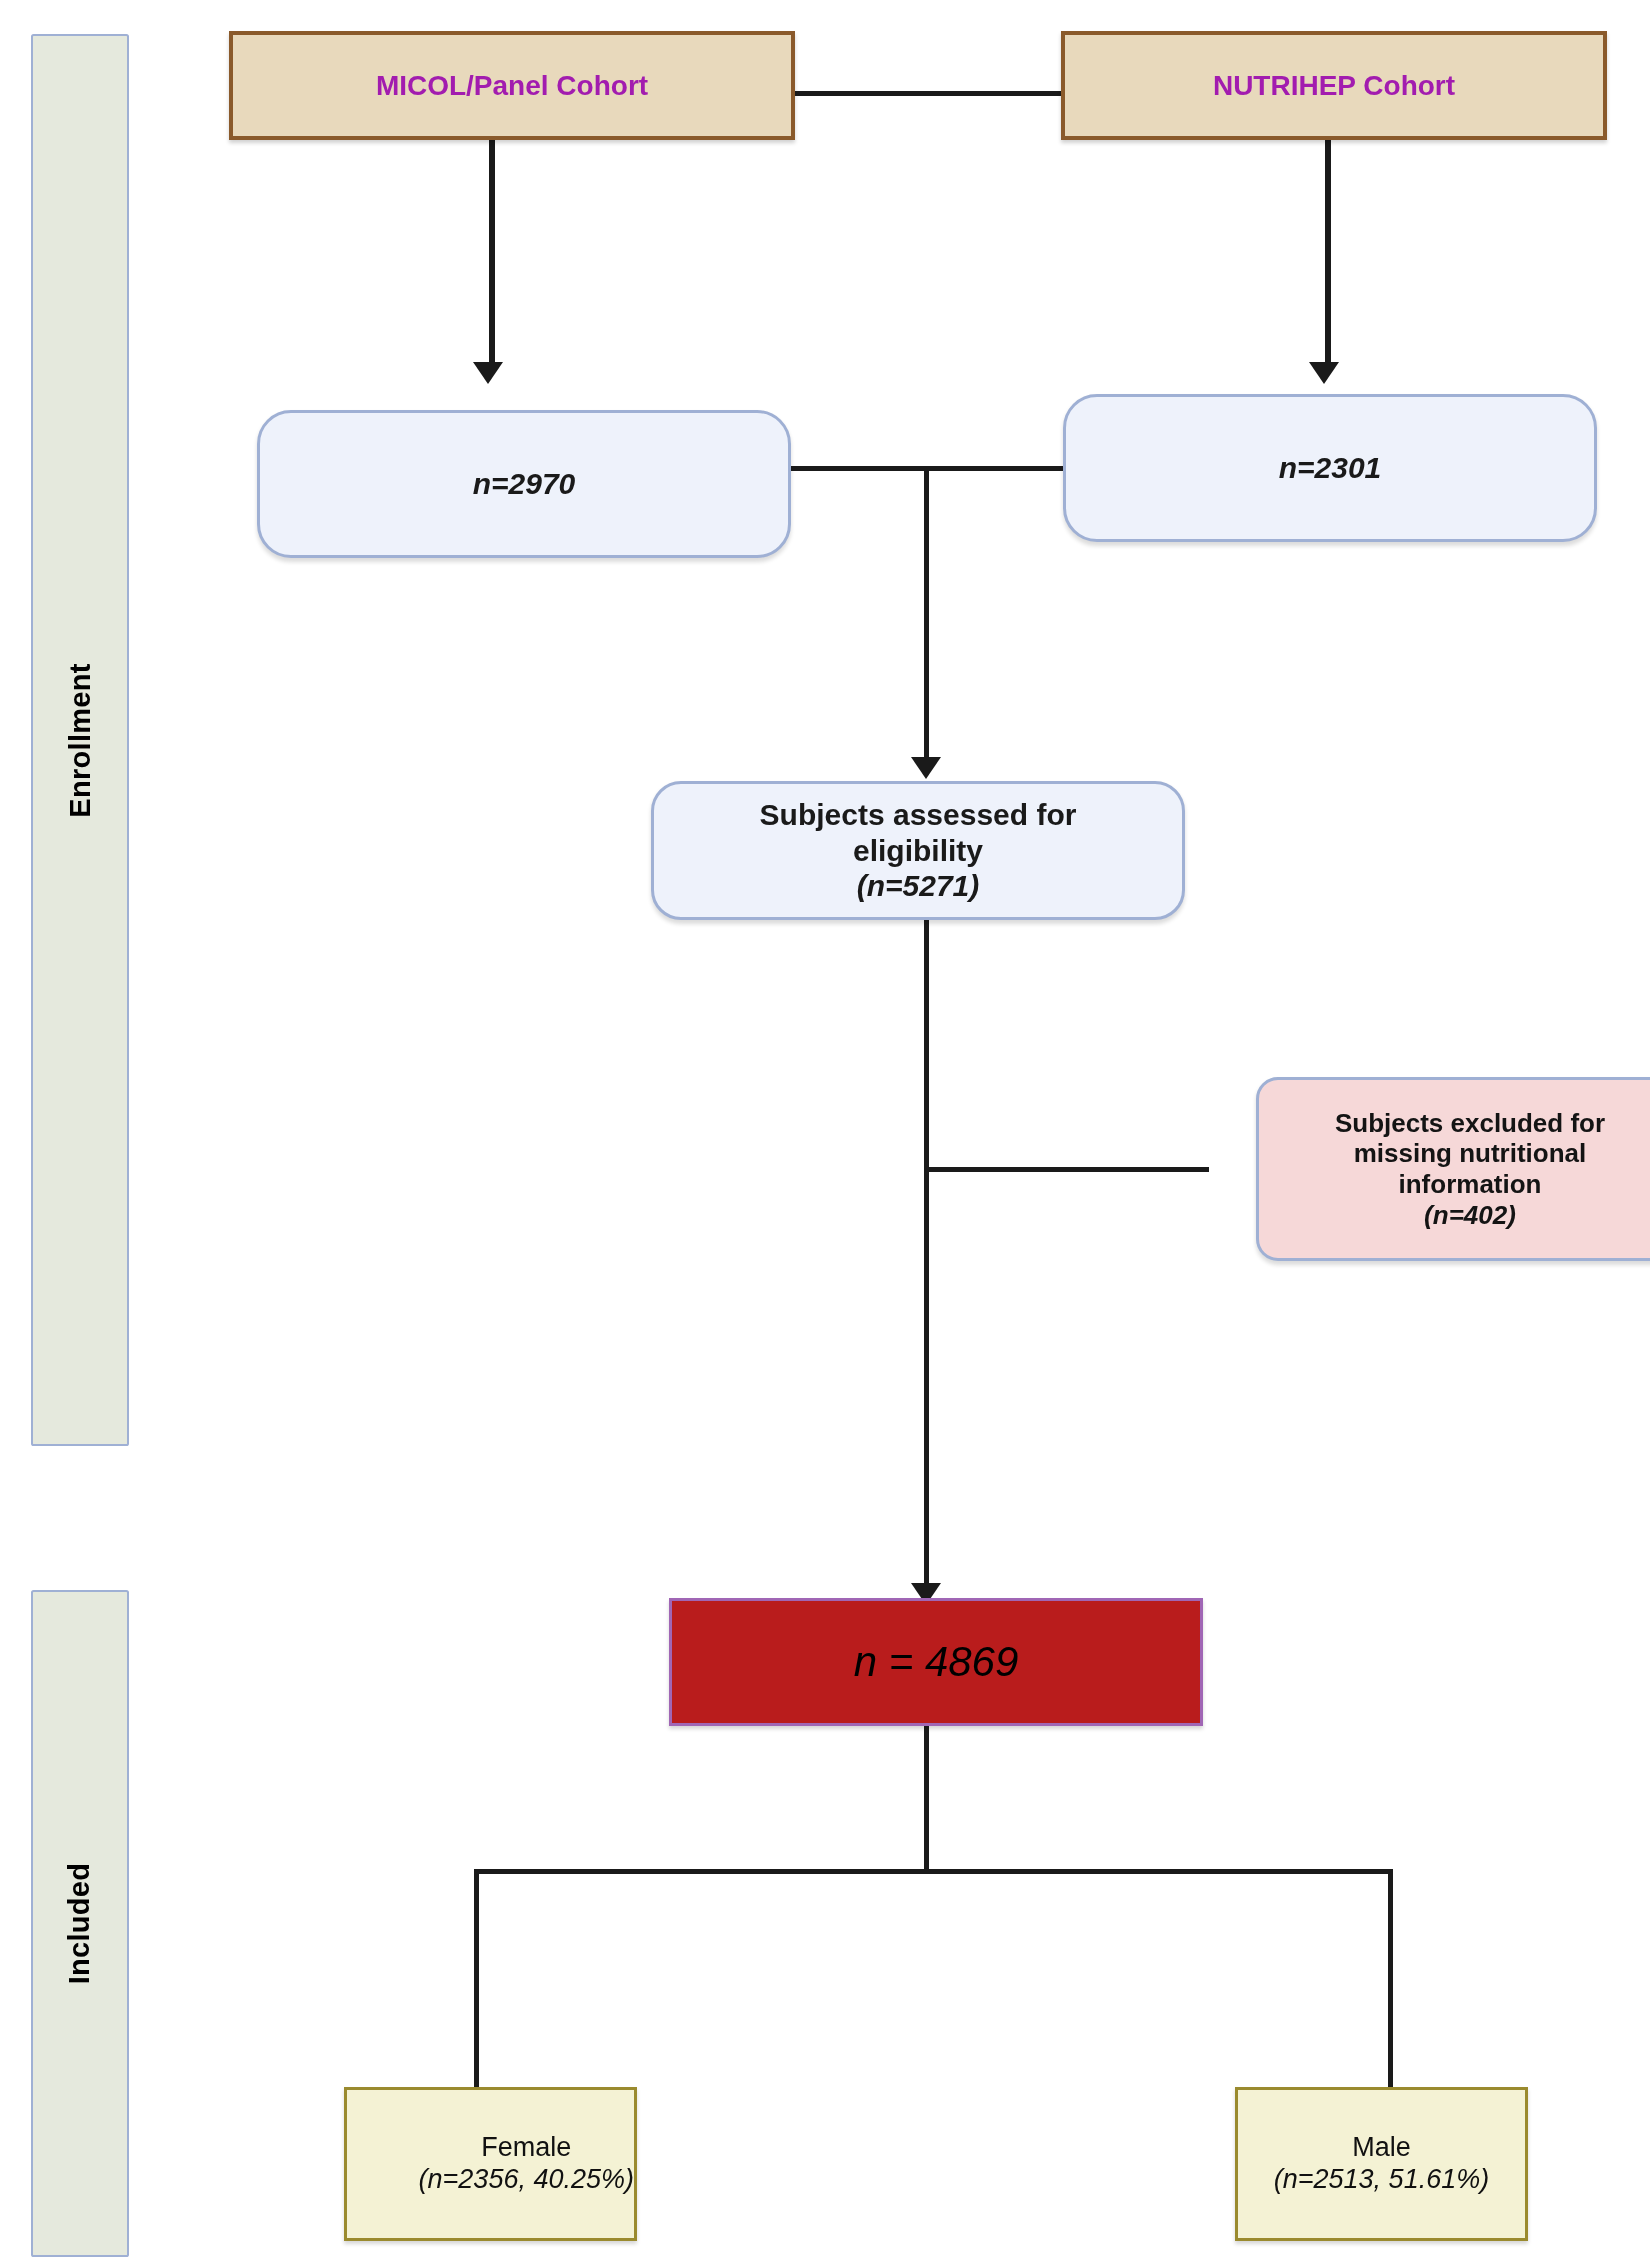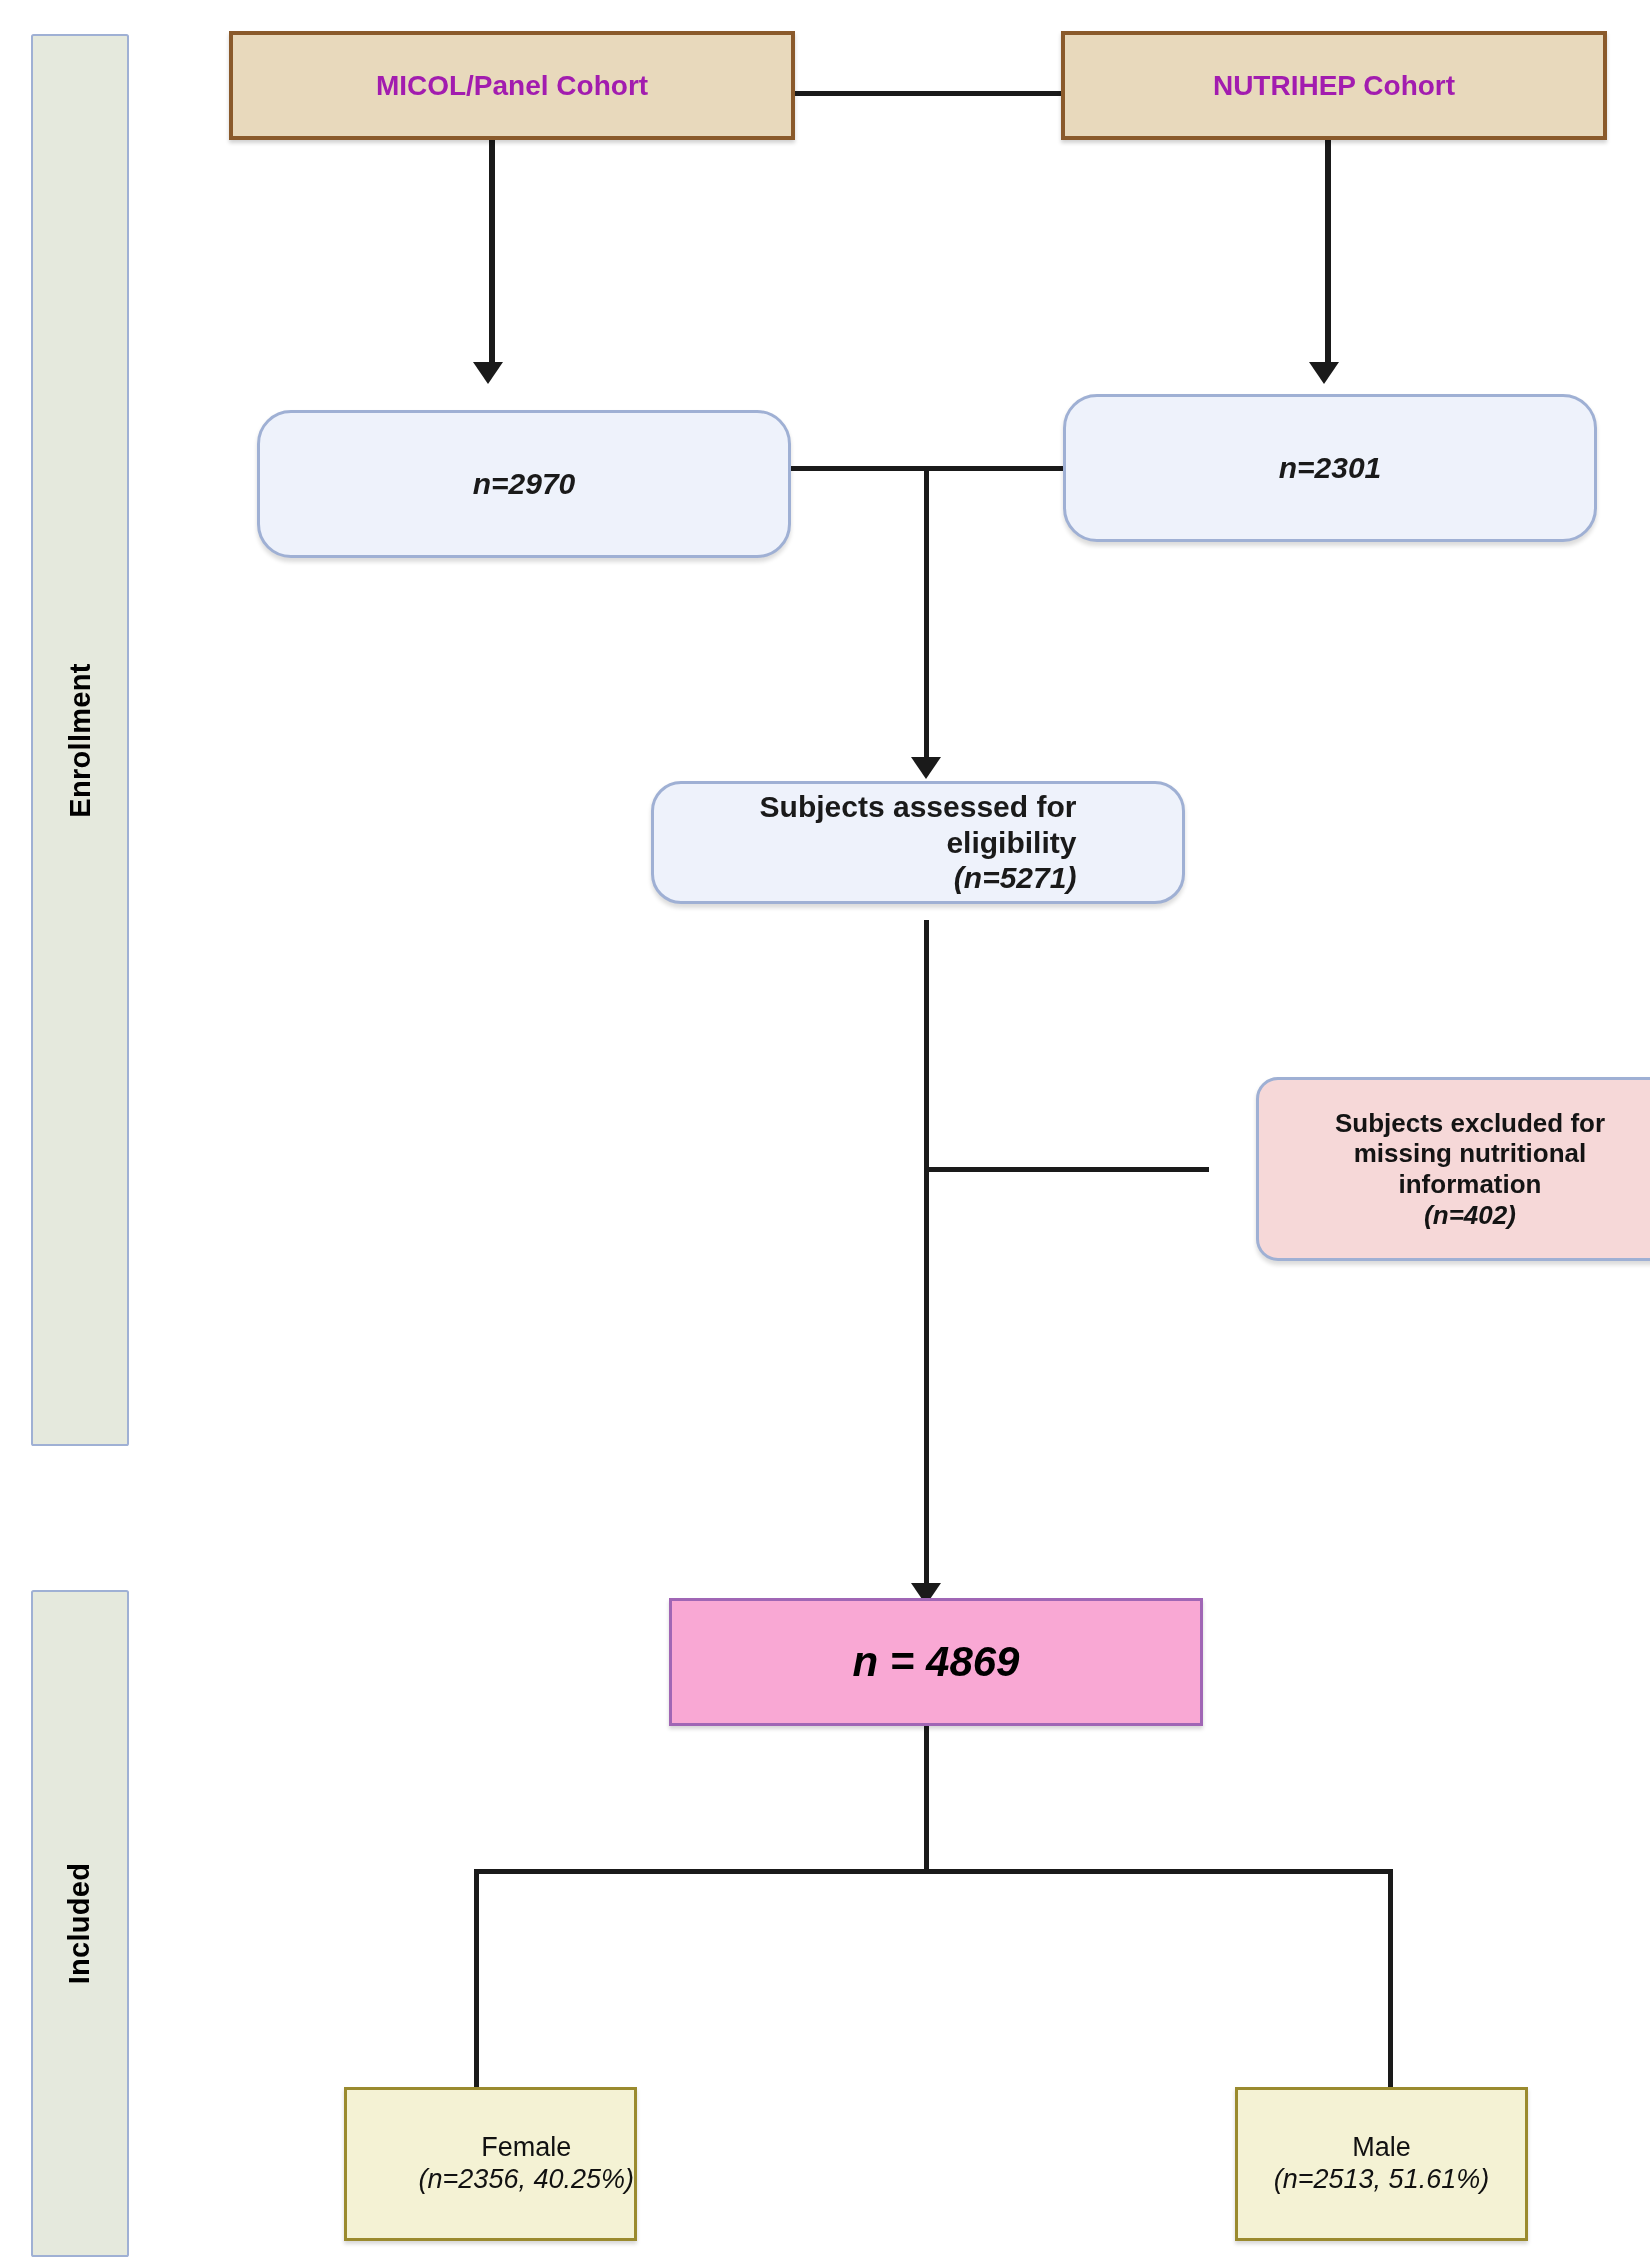--- a/index.html
+++ b/index.html
@@ -73,25 +73,25 @@
     background: #f6d8d8;
     border: 3.9px solid #9fb0d4;
     border-radius: 22px;
     color: #141414;
     font-size: 26px;
     font-weight: bold;
     box-shadow: 0 3.9px 4.6px rgba(0,0,0,0.14);
   }
 
   .node-total {
-    background: #f9a8d4;
+    background: #b91c1c;
     border: 3.3px solid #a066b5;
     color: #000000;
     font-size: 42px;
-    font-weight: bold;
+    font-weight: normal;
     font-style: italic;
     box-shadow: 0 3.3px 3.9px rgba(0,0,0,0.16);
   }
 
   .node-sex {
     background: #f4f2d4;
     border: 3.3px solid #9a8a2e;
     color: #111111;
     font-size: 27px;
     font-weight: normal;
@@ -161,21 +161,21 @@
   </div>
 
   <div class="node node-round" style="left:257px; top:394px; width:534px; height:148px;margin-top:16px;">
     <span class="ital">n=2970</span>
   </div>
 
   <div class="node node-round" style="left:1063px; top:394px; width:534px; height:148px;">
     <span class="ital">n=2301</span>
   </div>
 
-  <div class="node node-round small-round" style="left:651px; top:781px; width:534px; height:123px;text-align:right;">
+  <div class="node node-round small-round" style="left:651px; top:781px; width:534px; height:139px;">
     <span class="stack">
       <span>Subjects assessed for</span>
       <span>eligibility</span>
       <span class="ital">(n=5271)</span>
     </span>
   </div>
 
   <div class="node node-excluded" style="left:1256px; top:1077px; width:428px; height:184px;">
     <span class="stack">
       <span>Subjects excluded for</span>

